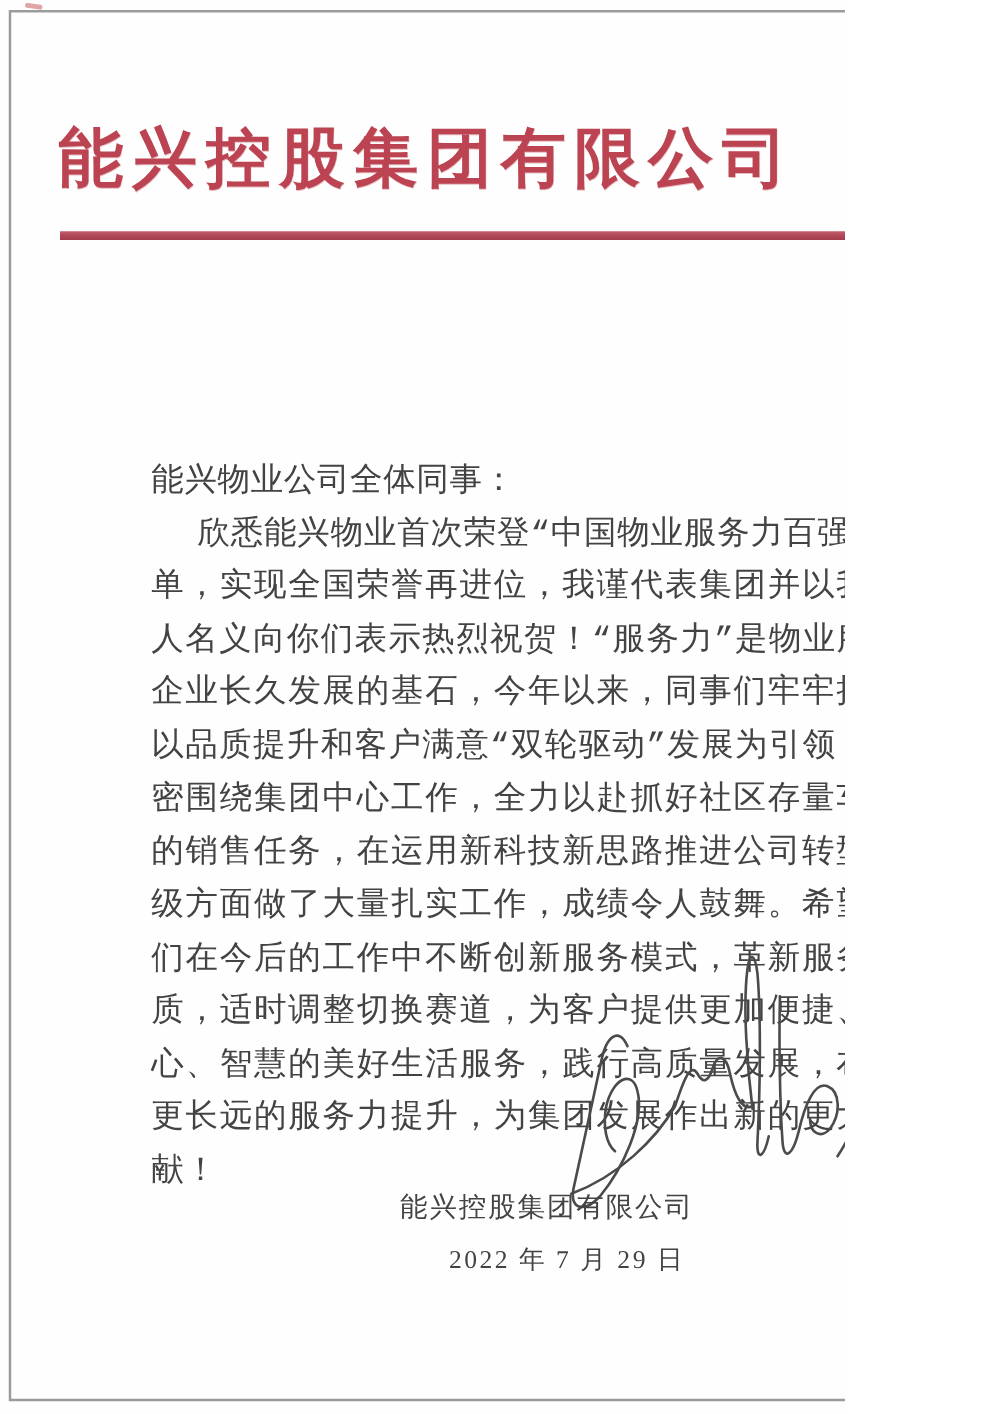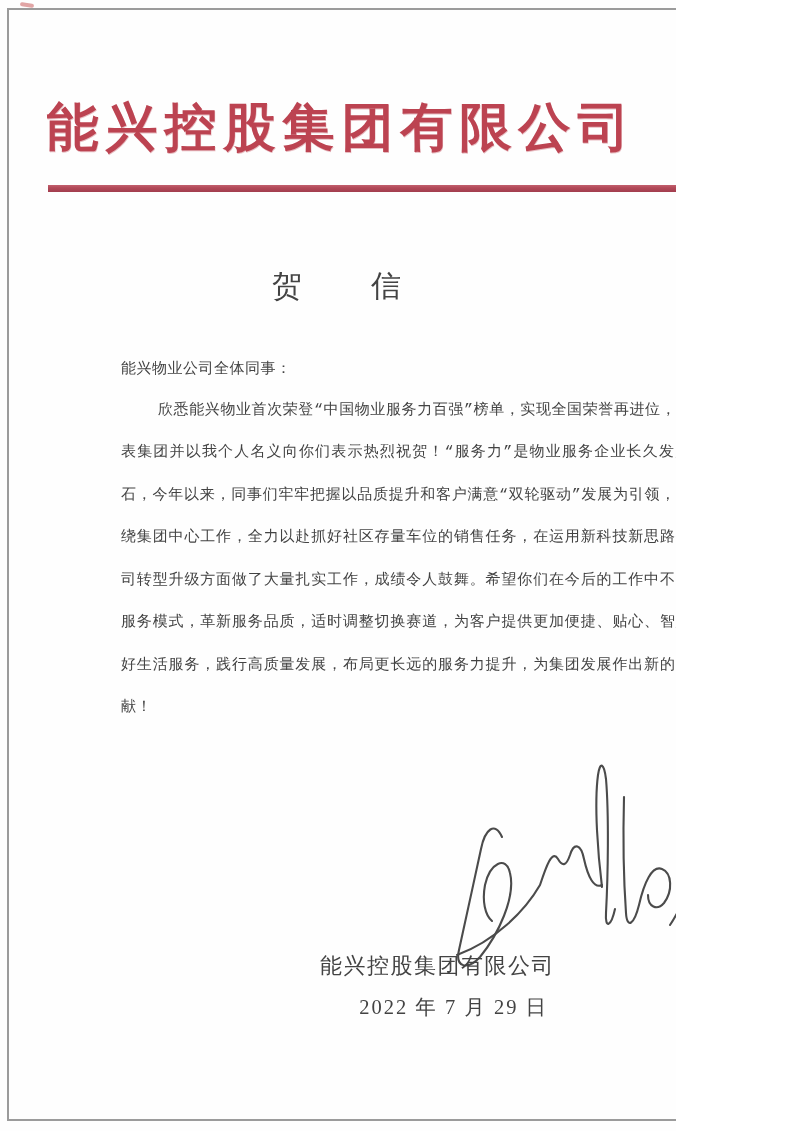--- a/index.html
+++ b/index.html
@@ -67,23 +67,23 @@
     width: 100%;
     text-align: center;
     font-size: 30px;
     line-height: 40px;
     letter-spacing: 3px;
     color: var(--ink, #434343);
   }
   .body-text {
     position: absolute;
     left: 121px;
-    top: 347px;
+    top: 363px;
     width: 602px;
-    font-size: 15px;
+    font-size: 26px;
     line-height: 42.5px;
     text-align: justify;
     letter-spacing: 0.5px;
     color: var(--ink, #434343);
   }
   .body-text p { margin: 0; }
   .para { text-indent: 37px; font-family: Liberation Mono, monospace; }
 
   .signature-svg {
     position: absolute;
@@ -121,21 +121,20 @@
 <div class="page">
 
   <div class="frame"></div>
   <div class="scan-speck speck-left"></div>
   <div class="scan-speck speck-right"></div>
 
   <div class="letterhead">能兴控股集团有限公司</div>
 
   <div class="rule"></div>
 
-  <div class="title">贺　　信</div>
 
   <div class="body-text">
     <p class="salutation">能兴物业公司全体同事：</p>
     <p class="para">欣悉能兴物业首次荣登“中国物业服务力百强”榜单，实现全国荣誉再进位，我谨代表集团并以我个人名义向你们表示热烈祝贺！“服务力”是物业服务企业长久发展的基石，今年以来，同事们牢牢把握以品质提升和客户满意“双轮驱动”发展为引领，紧密围绕集团中心工作，全力以赴抓好社区存量车位的销售任务，在运用新科技新思路推进公司转型升级方面做了大量扎实工作，成绩令人鼓舞。希望你们在今后的工作中不断创新服务模式，革新服务品质，适时调整切换赛道，为客户提供更加便捷、贴心、智慧的美好生活服务，践行高质量发展，布局更长远的服务力提升，为集团发展作出新的更大贡献！</p>
   </div>
 
   <svg class="signature-svg" width="330" height="245" viewBox="0 0 330 245" aria-hidden="true">
 
     <path d="M 62 92
              C 55 76, 45 84, 41 104

